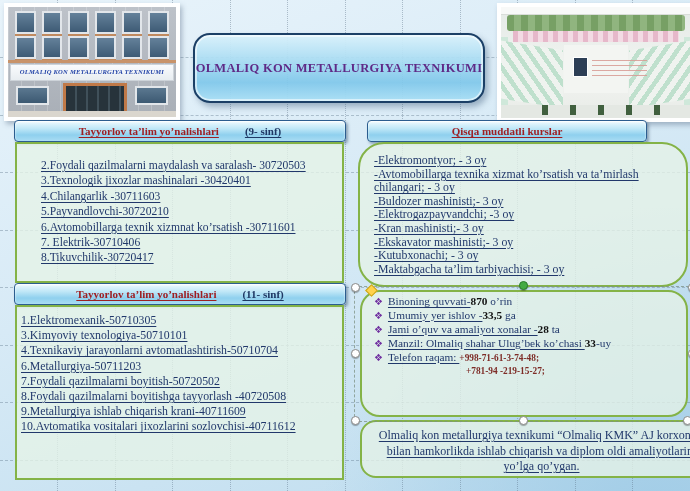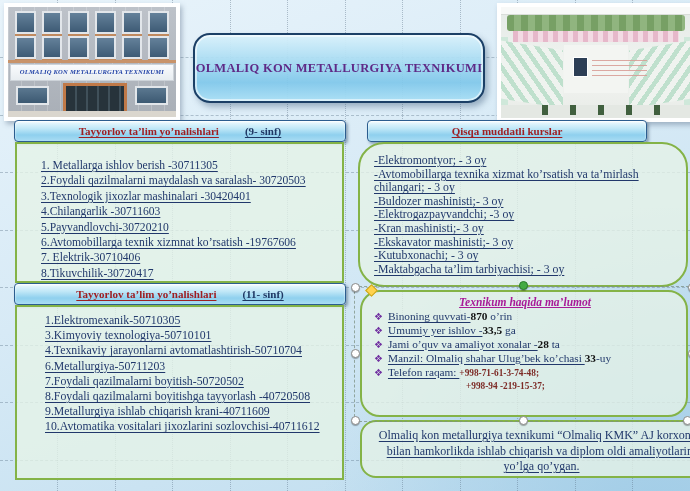--- a/index.html
+++ b/index.html
@@ -72,21 +72,21 @@
     box-shadow:2px 2px 3px rgba(60,90,120,.5), inset 0 1px 2px #fff;
     display:flex; align-items:center; justify-content:center;
     font-weight:bold; font-size:11px; }
   .hdr .lbl { color:#9e1f23; }
   .hdr .grade { color:#1f3864; margin-left:26px; }
   
   .lbox { z-index:3; background:rgba(230,243,231,.78); border:2px solid #84b347; color:#21386b; }
   .rbox { z-index:3; background:rgba(229,242,231,.78); border:2px solid #84b347; color:#21386b; }
   .box9  { left:15px; top:142px; width:329px; height:141px; padding:14px 4px 0 24px;
            font-size:11.6px; line-height:15.4px; box-sizing:border-box; }
-  .box11 { left:15px; top:305px; width:329px; height:175px; padding:6px 6px 0 28px;
+  .box11 { left:15px; top:305px; width:329px; height:175px; padding:6px 6px 0 4px;
            font-size:11.8px; line-height:15.2px; box-sizing:border-box; }
   .kbox  { left:358px; top:142px; width:330px; height:145px; border-radius:26px;
            padding:10px 13px 0 14px; font-size:11.8px; line-height:13.6px; box-sizing:border-box; }
   .ibox  { left:360px; top:290px; width:328px; height:127px; border-radius:20px;
            padding:3px 10px 0 12px; font-size:11.3px; line-height:13.9px; box-sizing:border-box; }
   .nbox  { left:360px; top:420px; width:363px; height:58px; border-radius:16px;
            padding:6px 16px; font-size:12px; line-height:15.5px; text-align:center; box-sizing:border-box; }
   .ititle { text-align:center; color:#a81a98; font-weight:bold; font-style:italic;
             text-decoration:underline; font-size:11.5px; line-height:15px; }
   .irow .bullet { color:#7030a0; font-size:10px; margin-right:5px; }
@@ -175,26 +175,25 @@
       <div class="abs ip-floor"></div>
       <div class="abs ip-plants"></div>
     </div>
   </div>
 
   <div class="abs hdr" style="left:14px; top:120px; width:330px;">
     <span class="lbl sq">Tayyorlov ta’lim yo’nalishlari</span>
     <span class="grade sq">(9- sinf)</span>
   </div>
   <div class="abs lbox box9">
-    <div class="sq">1. Metallarga ishlov berish -30711305</div>
     <div class="sq">2.Foydali qazilmalarni maydalash va saralash- 30720503</div>
     <div class="sq">3.Texnologik jixozlar mashinalari -30420401</div>
     <div class="sq">4.Chilangarlik -30711603</div>
     <div class="sq">5.Payvandlovchi-30720210</div>
-    <div class="sq">6.Avtomobillarga texnik xizmnat ko’rsatish -19767606</div>
+    <div class="sq">6.Avtomobillarga texnik xizmnat ko’rsatish -30711601</div>
     <div class="sq">7. Elektrik-30710406</div>
     <div class="sq">8.Tikuvchilik-30720417</div>
   </div>
 
   <div class="abs hdr" style="left:14px; top:283px; width:330px;">
     <span class="lbl sq">Tayyorlov ta’lim yo’nalishlari</span>
     <span class="grade sq">(11- sinf)</span>
   </div>
   <div class="abs lbox box11">
     <div class="sq">1.Elektromexanik-50710305</div>
@@ -215,37 +214,36 @@
     <div class="sq">-Avtomobillarga texnika xizmat ko’rsatish va ta’mirlash chilangari;  - 3 oy</div>
     <div class="sq">-Buldozer mashinisti;- 3 oy</div>
     <div class="sq">-Elektrogazpayvandchi;  -3 oy</div>
     <div class="sq">-Kran mashinisti;- 3 oy</div>
     <div class="sq">-Ekskavator mashinisti;- 3 oy</div>
     <div class="sq">-Kutubxonachi; - 3 oy</div>
     <div class="sq">-Maktabgacha ta’lim tarbiyachisi; - 3 oy</div>
   </div>
 
   <div class="abs rbox ibox">
-    <div class="ititle">Texnikum haqida ma’lumot</div>
     <div class="irow">
       <span class="bullet">❖</span><span class="sq">Binoning quvvati-</span><span class="ibold">870</span><span> o’rin</span>
     </div>
     <div class="irow">
       <span class="bullet">❖</span><span class="sq">Umumiy yer ishlov -</span><span class="ibold">33,5</span><span> ga</span>
     </div>
     <div class="irow">
       <span class="bullet">❖</span><span class="sq">Jami o’quv va amaliyot xonalar -</span><span class="ibold">28</span><span> ta</span>
     </div>
     <div class="irow">
       <span class="bullet">❖</span><span class="sq">Manzil: Olmaliq shahar Ulug’bek ko’chasi </span><span class="ibold">33</span><span>-uy</span>
     </div>
     <div class="irow">
       <span class="bullet">❖</span><span class="sq">Telefon raqam: </span><span class="phone">+998-71-61-3-74-48;</span>
     </div>
-    <div class="phline">+998-94 -219-15-37;</div>
+    <div class="phline">+781-94 -219-15-27;</div>
   </div>
 
   <div class="abs rbox nbox">
     <span class="sq">Olmaliq kon metallurgiya texnikumi “Olmaliq KMK” AJ korxonasi bilan hamkorlikda ishlab chiqarish va diplom oldi amaliyotlarini yo’lga qo’ygan.</span>
   </div>
 
   <div id="sel"></div>
   <div class="handle" style="left:351px; top:283px;"></div>
   <div class="handle" style="left:688px; top:283px;"></div>
   <div class="handle" style="left:351px; top:416px;"></div>

